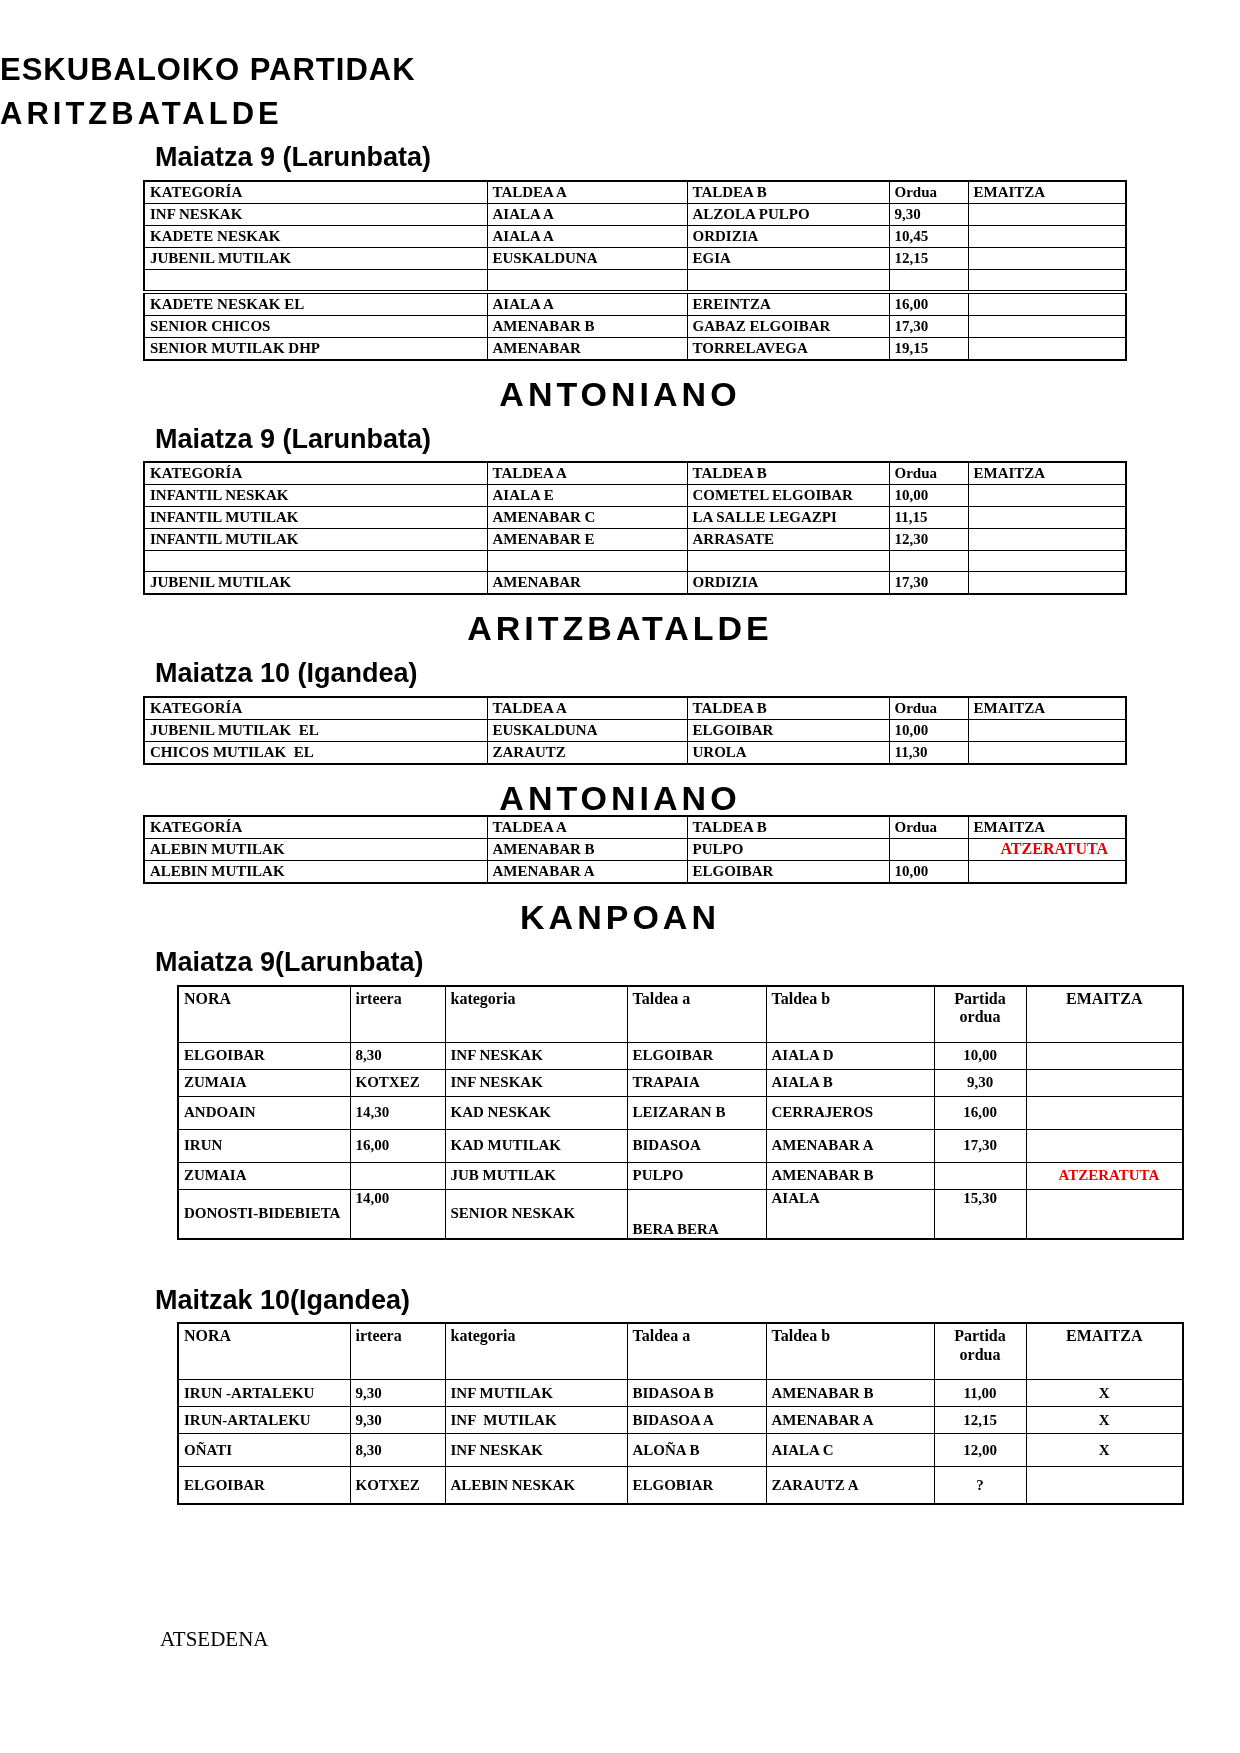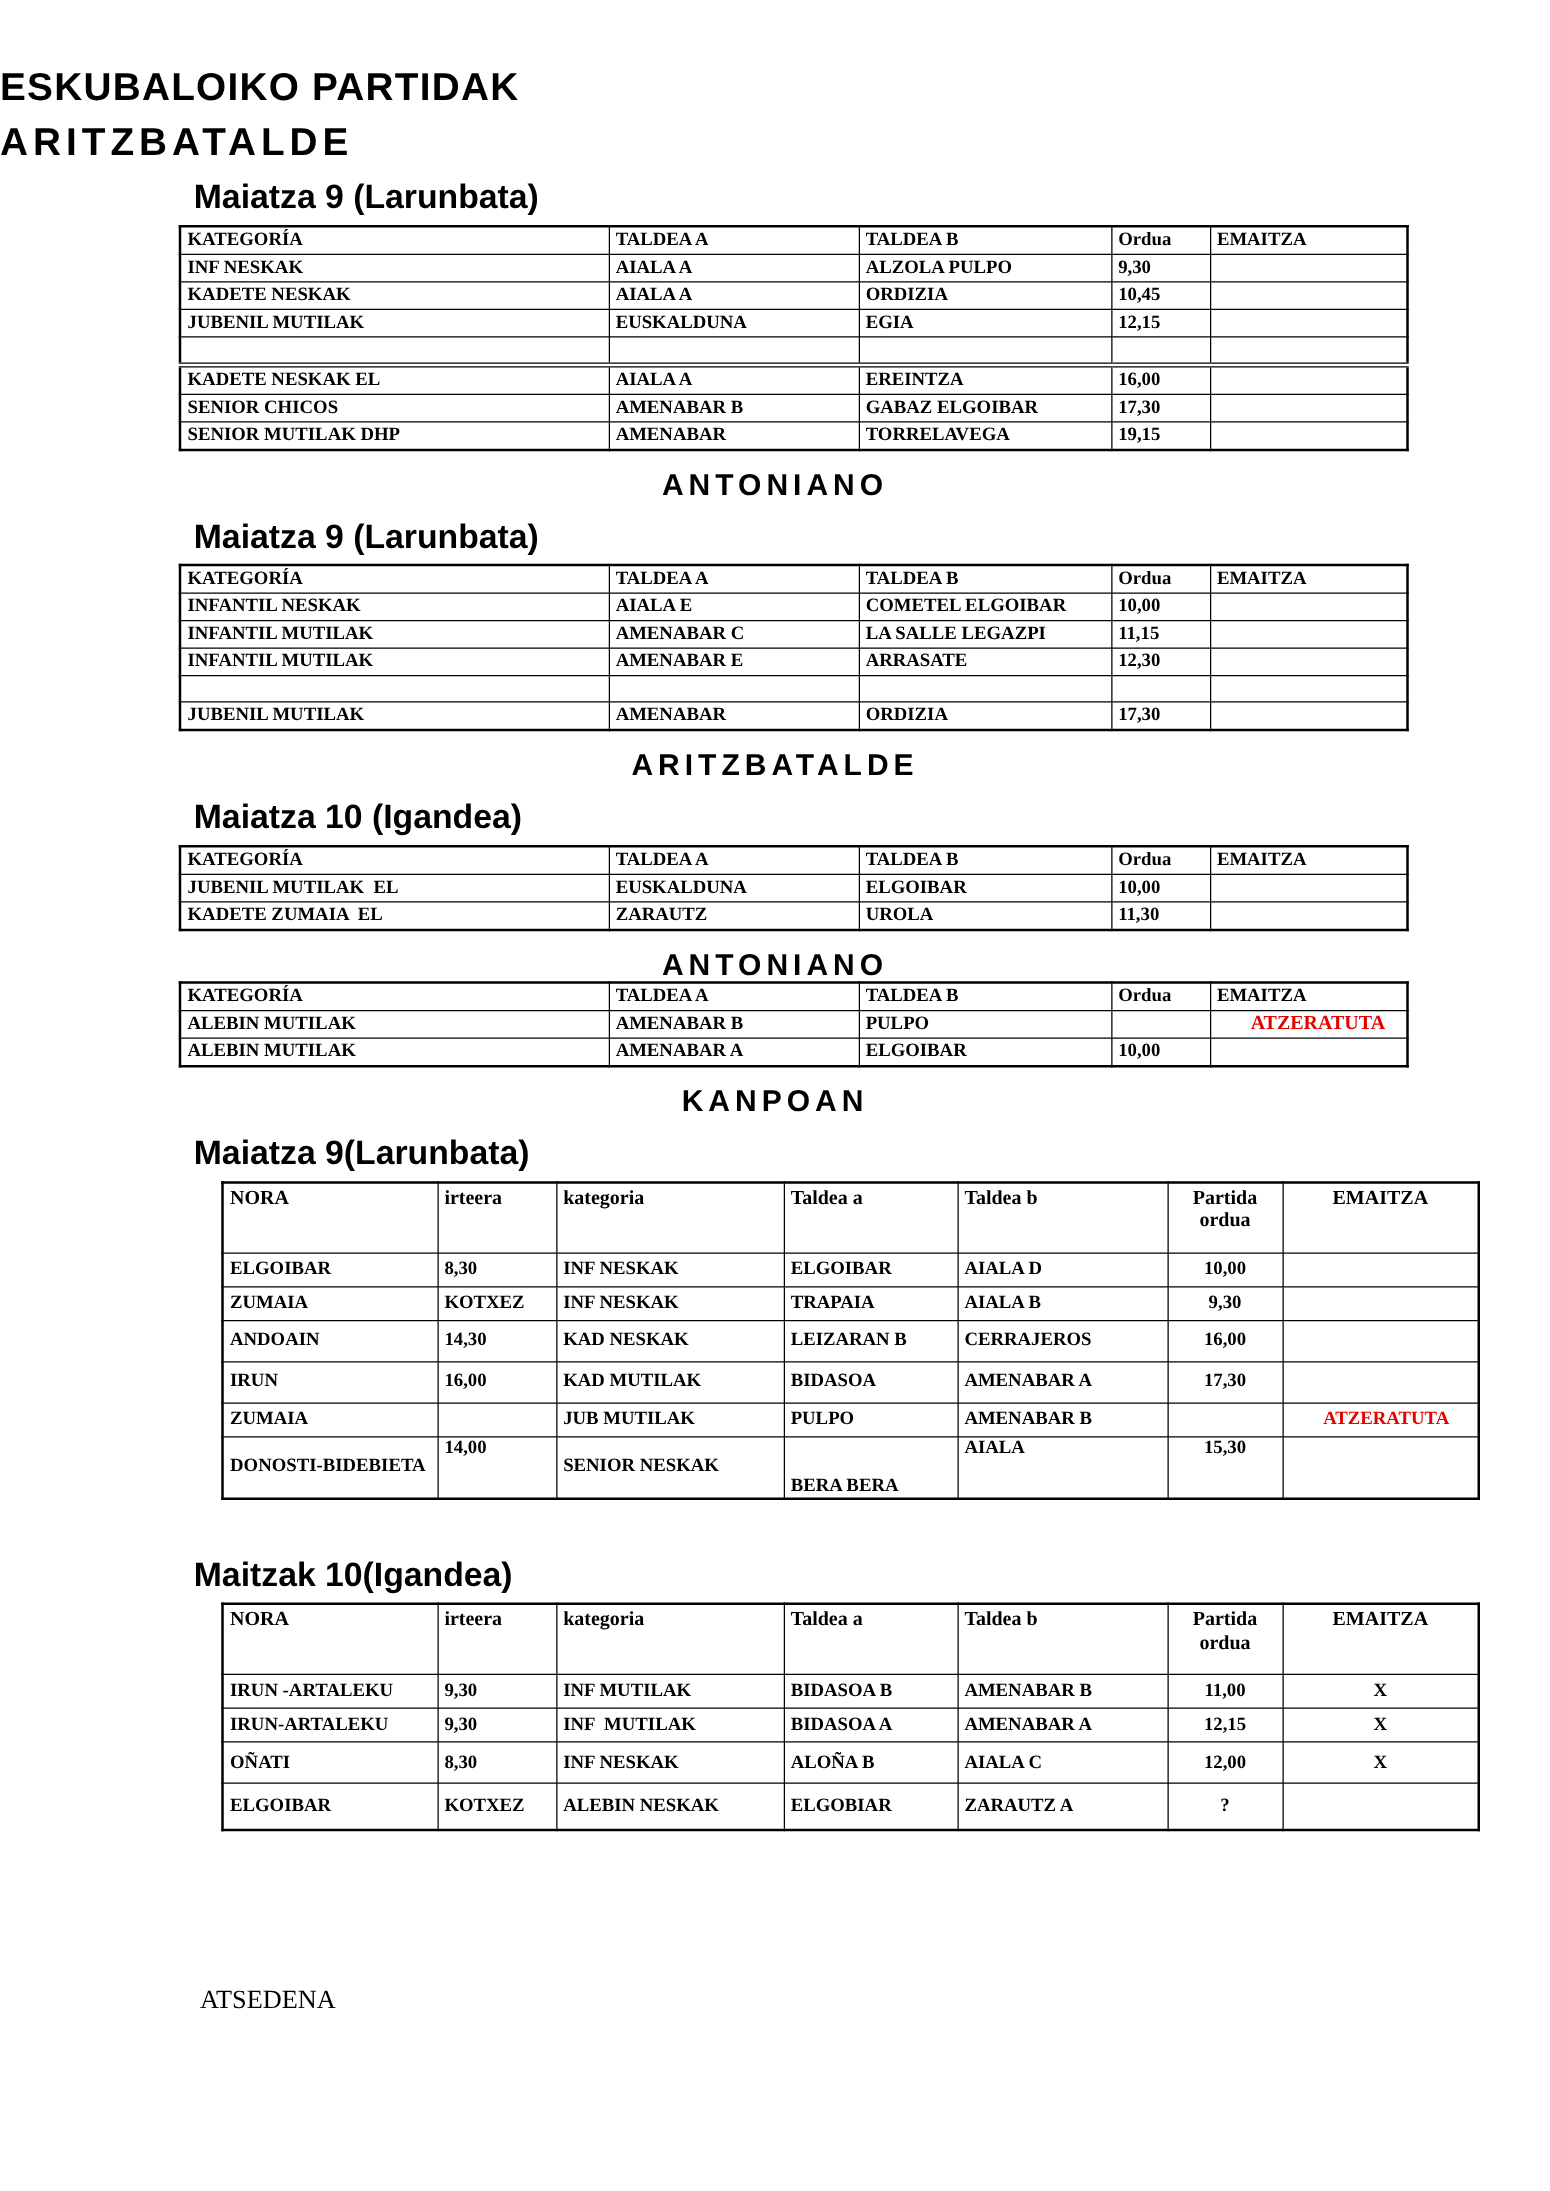--- a/index.html
+++ b/index.html
@@ -17,21 +17,21 @@
     font-size:31px;
     letter-spacing:1px;
     line-height:1.0;
   }
   .doc-title.first { padding-top:54px; }
   .doc-title.second { margin-top:13px; letter-spacing:4px; }
   .venue-heading {
     text-align:center;
     font-family:"Liberation Sans", sans-serif;
     font-weight:bold;
-    font-size:24px;
+    font-size:34px;
     letter-spacing:4px;
     margin-top:16px;
     line-height:1.0;
   }
   .date-heading {
     font-family:"Liberation Sans", sans-serif;
     font-weight:bold;
     font-size:27px;
     margin:14px 0 7px 155px;
     line-height:1.1;
@@ -229,21 +229,21 @@
       <th>EMAITZA</th>
     </tr>
     <tr>
       <td>JUBENIL MUTILAK  EL</td>
       <td>EUSKALDUNA</td>
       <td>ELGOIBAR</td>
       <td>10,00</td>
       <td></td>
     </tr>
     <tr>
-      <td>KADETE ZUMAIA  EL</td>
+      <td>CHICOS MUTILAK  EL</td>
       <td>ZARAUTZ</td>
       <td>UROLA</td>
       <td>11,30</td>
       <td></td>
     </tr>
   </tbody>
     </table>
 
   <div class="venue-heading">ANTONIANO</div>
 

